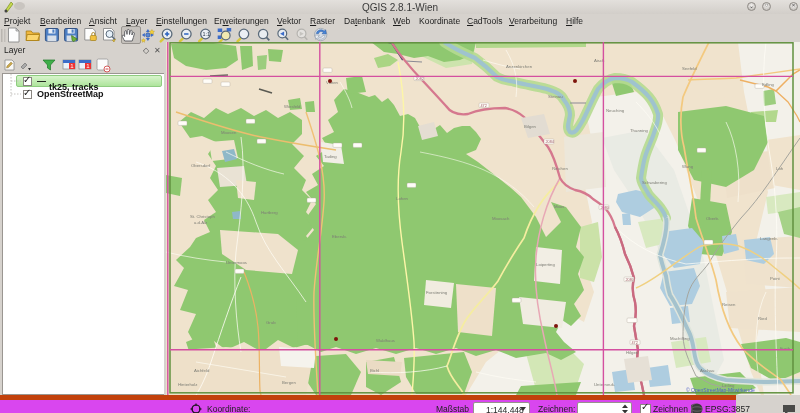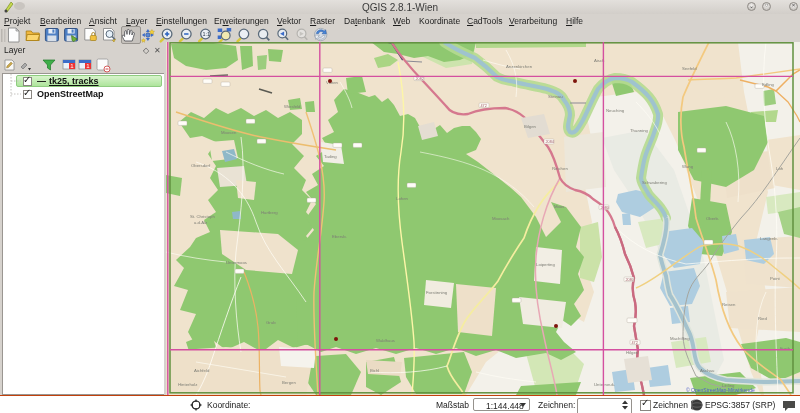--- a/index.html
+++ b/index.html
@@ -20,21 +20,21 @@
 
 #panel{left:0;top:44px;width:166px;height:351px;background:#d6d2cd;}
 #paneltitle{left:4px;top:1px;font-size:8.5px;color:#222;}
 .dockbtn{top:2px;font-size:8px;color:#555;}
 #panelbody{left:2px;top:29px;width:161px;height:320px;background:#ffffff;border:1px solid #9a9691;border-right:none;}
 .sel{left:13px;top:1px;width:146px;height:12px;background:linear-gradient(#d8f4cc,#aee49c);border:1px solid #8fcc80;border-radius:2px;box-sizing:border-box;}
 .lyrrow{font-size:9px;font-weight:bold;color:#111;}
 .cbx{width:9px;height:9px;background:#fff;border:1px solid #8a8681;box-sizing:border-box;}
 .chk{position:absolute;left:-1px;top:-4px;font-size:10px;color:#222;}
 
-#statusbar{left:0;top:395px;width:800px;height:18px;background:#ffffff;border-top:1px solid #c2410c;font-size:8.5px;color:#222;box-sizing:border-box;}
+#statusbar{left:0;top:395px;width:736px;height:18px;background:#d946ef;border-top:5px solid #c2410c;font-size:8.5px;color:#222;box-sizing:border-box;}
 #statusbar span{position:absolute;top:4px;}
 .w{background:#fff;border:1px solid #96928d;border-radius:2px;box-sizing:border-box;top:2px;height:13px;position:absolute;font-size:8.5px;}
 
 #map{left:166px;top:42px;width:634px;height:353px;background:#f1e5cf;}
 </style></head>
 <body>
 <div id="app">
 <div id="titlebar" class="abs"></div>
 <svg class="abs" style="left:3px;top:0px" width="14" height="13" viewBox="0 0 14 13">
       <path d="M2 11 L8 2 L10 4 L4 12 Z" fill="#c6d94f" stroke="#7a8f22" stroke-width="0.7"></path>
@@ -200,21 +200,21 @@
 </svg>
 <div id="panelbody" class="abs">
 <div class="sel abs"></div>
 <svg class="abs" style="left:2px;top:0px" width="18" height="28" viewBox="0 0 18 28">
           <path d="M6 0 V24 M6 7 H16 M6 20 H16" stroke="#c4c2be" stroke-width="1" fill="none" stroke-dasharray="1.5 1.5"></path>
         </svg>
 <div class="cbx abs" style="left:20px;top:3px">
           <span class="chk">✓</span>
         </div>
 <span class="lyrrow abs" style="left:34px;top:2px">—</span>
-<span class="lyrrow abs" style="left:46px;top:2px;text-decoration:underline">tk25, tracks</span>
+<span class="lyrrow abs" style="left:46px;top:8px;">tk25, tracks</span>
 <div class="cbx abs" style="left:20px;top:16px">
           <span class="chk">✓</span>
         </div>
 <span class="lyrrow abs" style="left:34px;top:15px">OpenStreetMap</span>
 </div>
 </div>
 
 <div id="map" class="abs">
 <svg width="634" height="353" viewBox="0 0 634 353">
 <rect width="634" height="353" fill="#f0e3cd"></rect>

